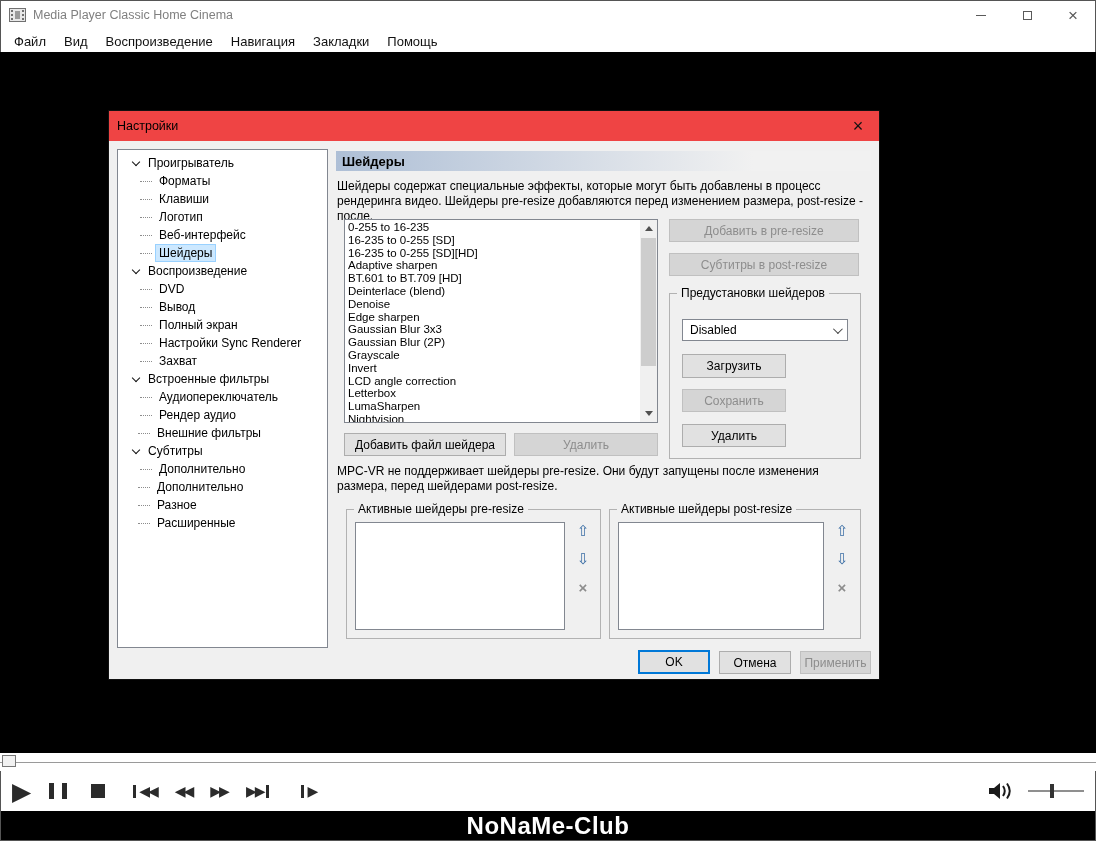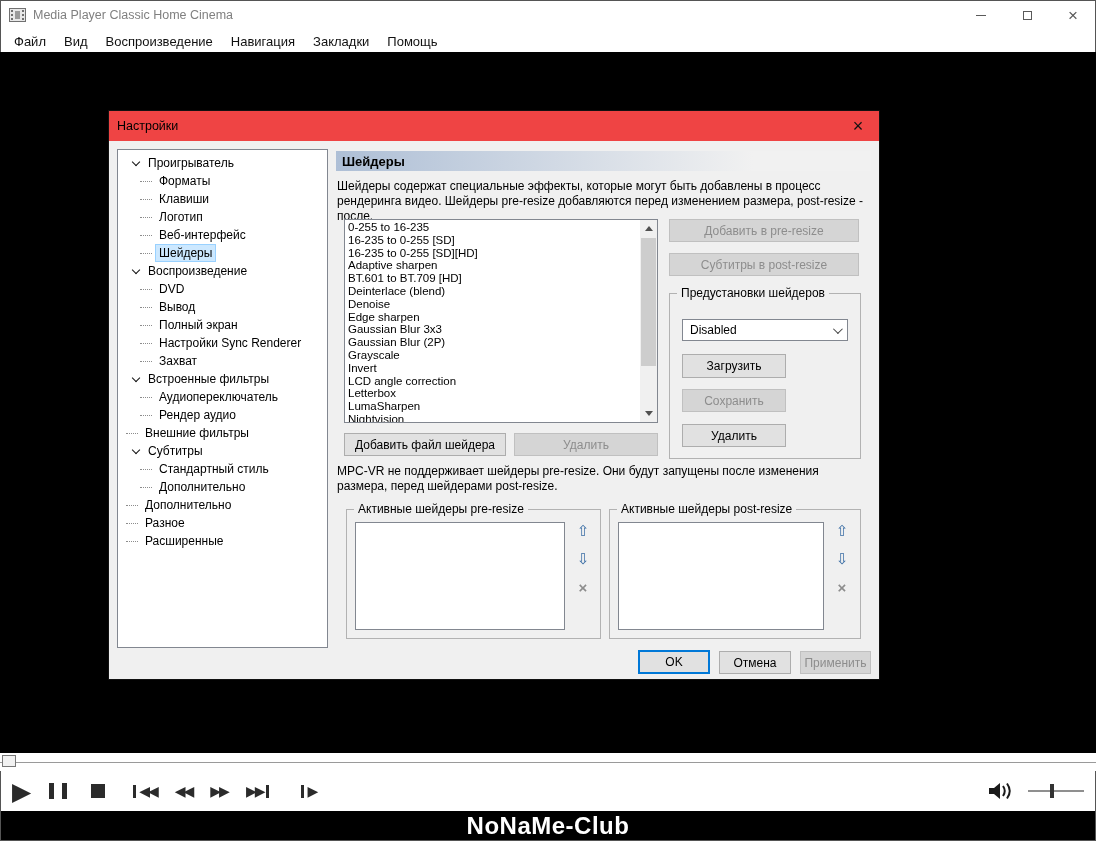--- a/index.html
+++ b/index.html
@@ -28,21 +28,21 @@
   .dlg-titlebar { position: absolute; left: 0; top: 0; right: 0; height: 30px; background: #ef4444; display: flex; align-items: center; padding-left: 8px; }
   .dlg-title { font-size: 12.5px; color: #000; }
   .dlg-close { margin-left: auto; width: 42px; height: 30px; display: flex; align-items: center; justify-content: center; font-size: 18px; color: #111; }
 
   .tree { position: absolute; left: 8px; top: 38px; width: 211px; height: 499px; background: #fff; border: 1px solid #828790; padding-top: 4px; overflow: hidden; }
   .tree-item { display: flex; align-items: center; height: 18px; padding-left: 12px; white-space: nowrap; }
   .tree-item .tw { flex: 0 0 auto; }
   .tree-item.parent .tw { width: 14px; height: 10px; position: relative; }
   .tree-item.parent .tw::before { content: ""; position: absolute; left: 3px; top: 1px; width: 5px; height: 5px; border-right: 1.4px solid #111; border-bottom: 1.4px solid #111; transform: rotate(45deg); }
   .tree-item.child { padding-left: 22px; }
-  .tree-item.leaf { padding-left: 8px; }
+  .tree-item.leaf { padding-left: 20px; }
   .tree-item.child .tw, .tree-item.leaf .tw { width: 12px; height: 0; border-top: 1px dotted #8c8c8c; margin-right: 3px; }
   .tlabel { padding: 1px 3px; border: 1px solid transparent; }
   .tree-item.selected .tlabel { background: #cce8ff; border-color: #99d1ff; }
 
   .hdr { position: absolute; left: 227px; top: 40px; width: 535px; height: 20px; background: linear-gradient(90deg, #aebfd6, #f1f1f1 78%); display: flex; align-items: center; padding-left: 6px; font-weight: bold; font-size: 13px; color: #000; }
   .desc { position: absolute; left: 228px; top: 68px; width: 535px; line-height: 15px; color: #000; }
   .note { position: absolute; left: 228px; top: 353px; width: 534px; line-height: 15px; color: #000; }
 
   .shaderlist { position: absolute; left: 235px; top: 108px; width: 314px; height: 204px; background: #fff; border: 1px solid #828790; overflow: hidden; }
   .shaderlist .items { position: absolute; left: 0; top: 1px; right: 17px; bottom: 0; overflow: hidden; }
@@ -224,24 +224,20 @@
           <div class="tree-item leaf">
             <span class="tw"></span>
             <span class="tlabel">Внешние фильтры</span>
           </div>
 
           <div class="tree-item parent">
             <span class="tw"></span>
             <span class="tlabel">Субтитры</span>
           </div>
 
-          <div class="tree-item child">
-            <span class="tw"></span>
-            <span class="tlabel">Стандартный стиль</span>
-          </div>
 
           <div class="tree-item child">
             <span class="tw"></span>
             <span class="tlabel">Дополнительно</span>
           </div>
 
           <div class="tree-item leaf">
             <span class="tw"></span>
             <span class="tlabel">Дополнительно</span>
           </div>

